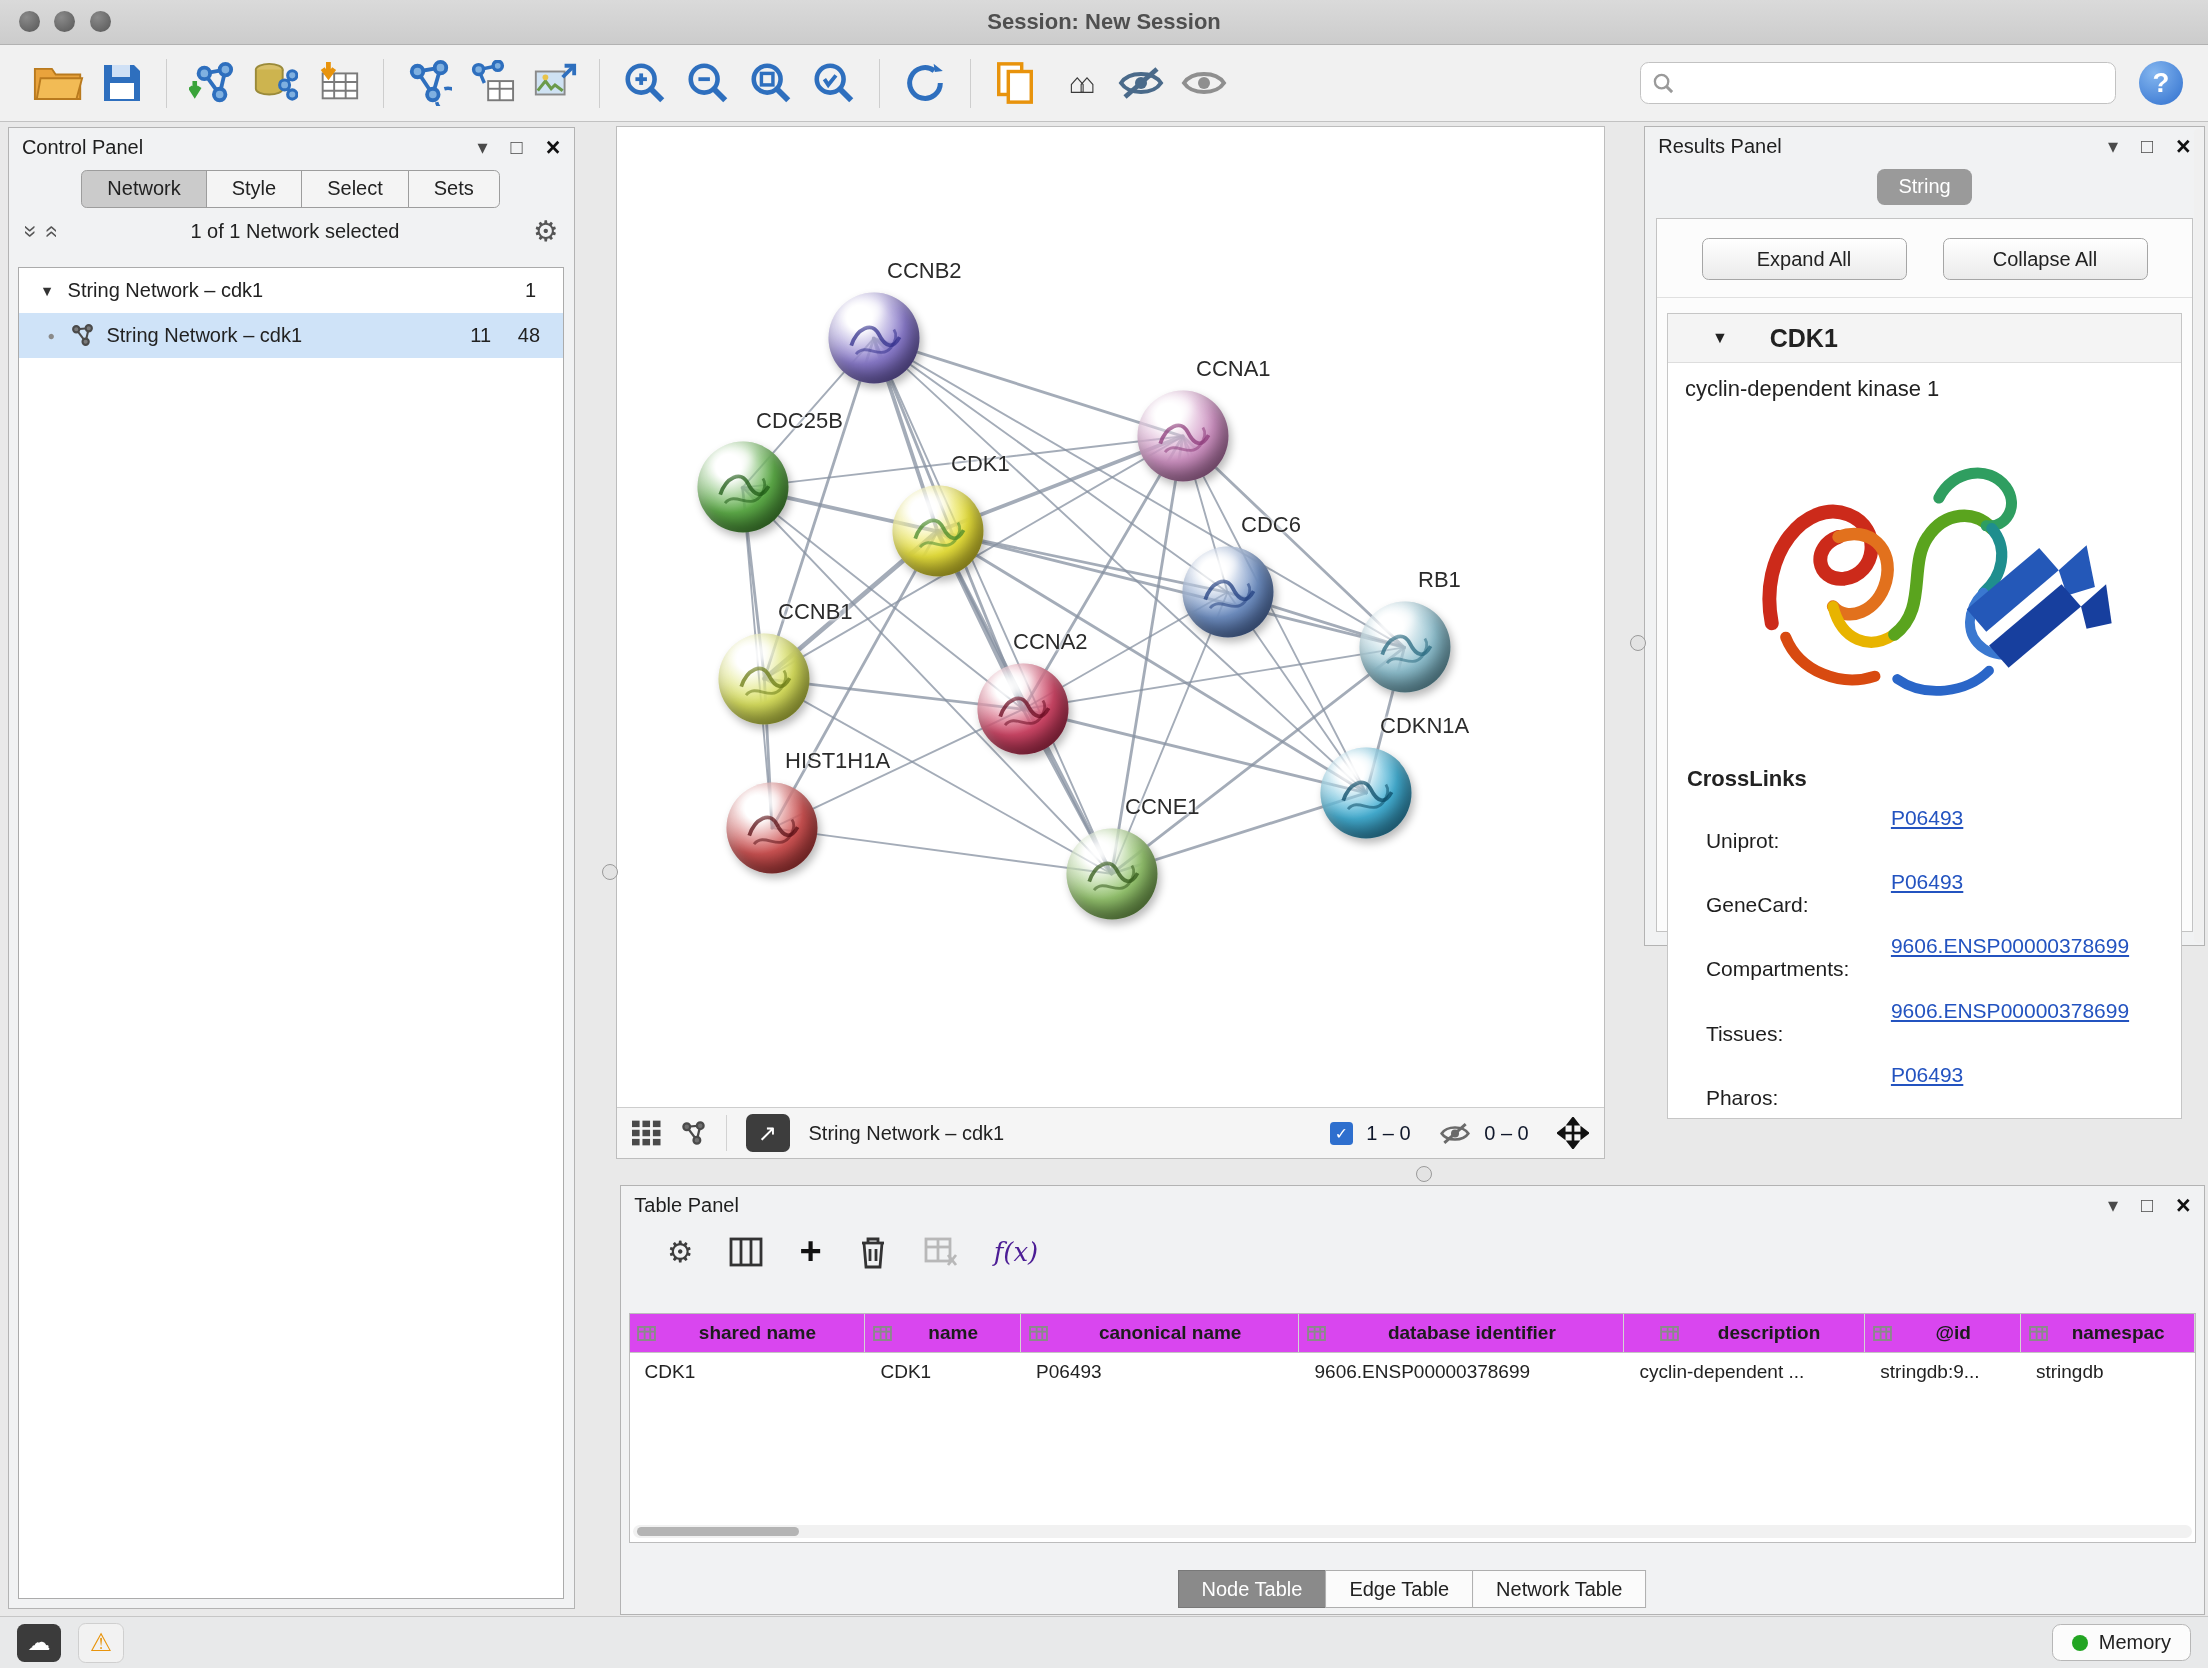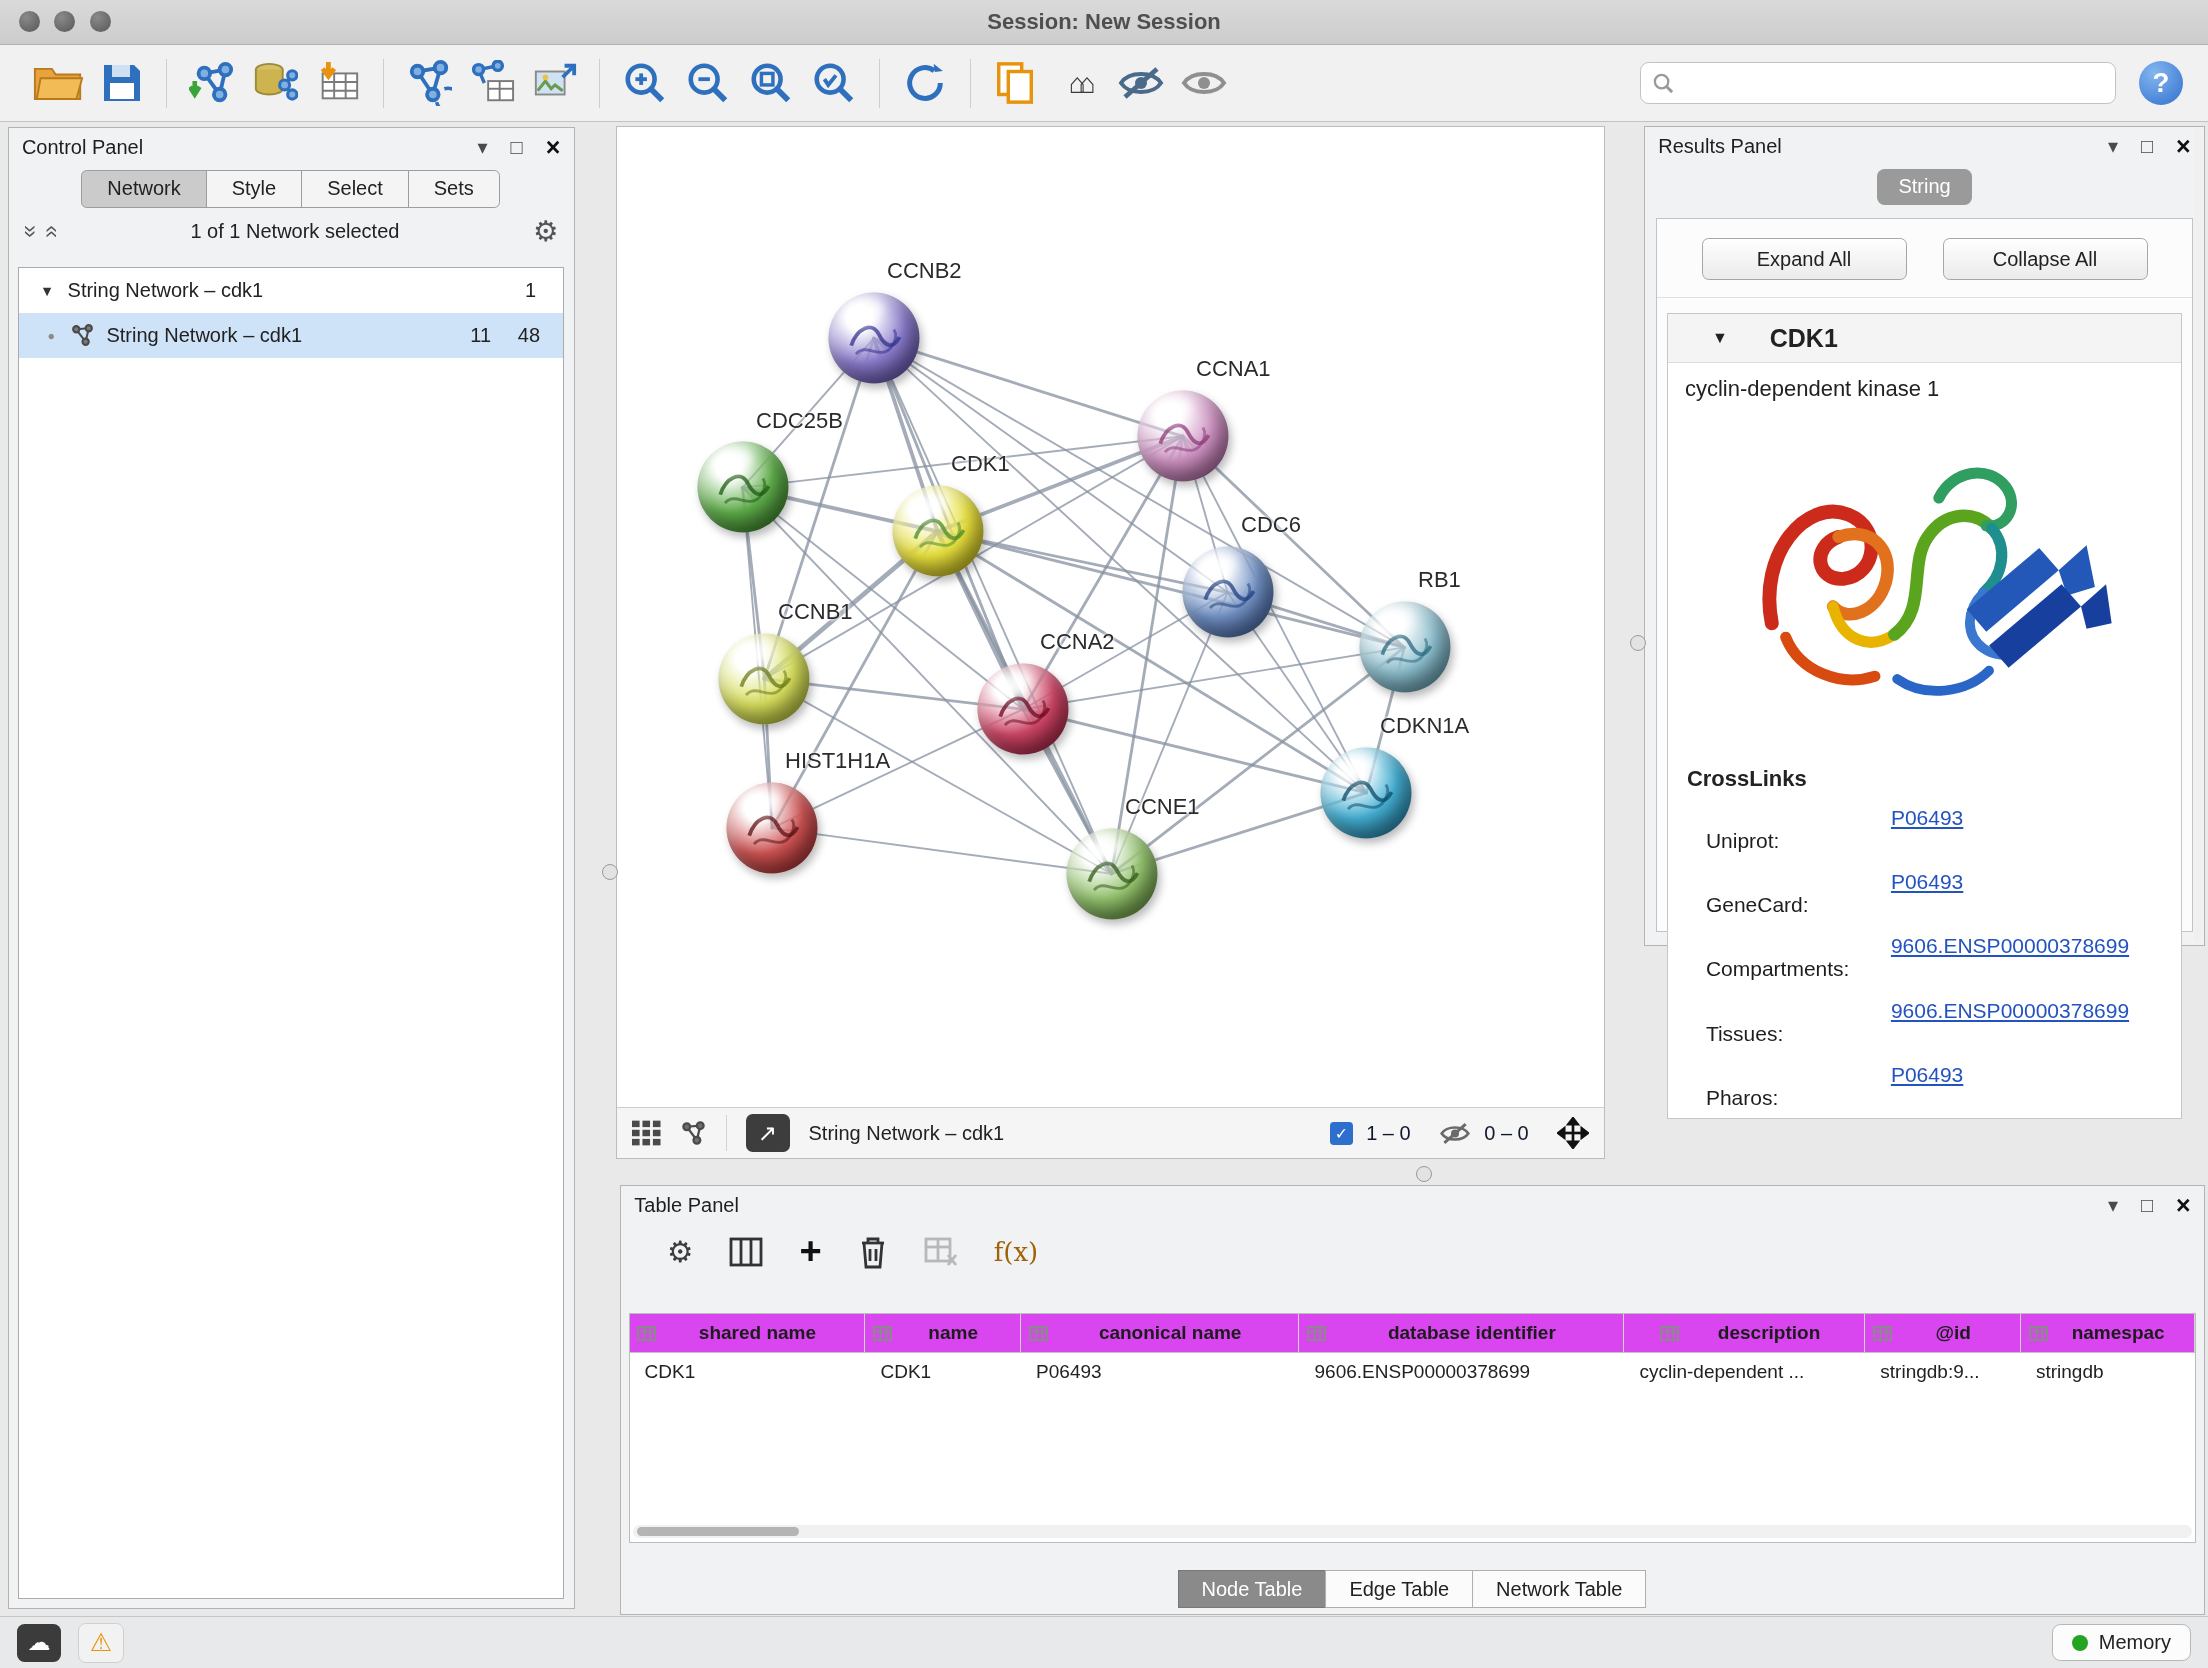--- a/index.html
+++ b/index.html
@@ -94,21 +94,21 @@
   .xl-row{display:flex;font-size:21px;padding:8.6px 0 8.6px 38px;}
   .xl-row .lbl{width:185px;color:#1e1e1e;margin-top:23px;}
   .xl-row a{color:#2353c0;text-decoration:underline;}
   .rp-vscroll{position:absolute;right:1px;top:1.9px;bottom:1.9px;width:9.5px;background:#f0f0f0;border-radius:4.8px;}
 
   
   .tp{left:620px;top:1185px;width:1585px;height:430px;}
   .tp-toolbar{display:flex;align-items:center;gap:36px;height:55px;padding-left:46px;}
   .tp-gear{font-size:29.5px;color:#3d3d3d;}
   .tp-plus{font-size:38px;font-weight:bold;color:#111;line-height:0.8;}
-  .fx{font-family:"DejaVu Serif",serif;font-size:26px;color:#a16207;}
+  .fx{font-family:"DejaVu Serif",serif;font-style:italic;font-size:26px;color:#4c1d95;}
   .tbl-wrap{position:absolute;left:7.6px;right:7.6px;top:127px;height:228px;background:#fff;border:1px solid #bcbcbc;overflow:hidden;}
   .tbl-head{display:flex;background:#d946ef;border-bottom:1px solid #c4c4c4;height:38px;}
   .th{display:flex;align-items:center;border-right:1px solid #d4d4d4;box-sizing:border-box;height:100%;padding-left:7.6px;}
   .th .lab{flex:1;text-align:center;font-size:19px;font-weight:bold;color:#1c1c1c;padding-right:5.7px;white-space:nowrap;overflow:hidden;}
   .tbl-row{display:flex;height:38px;align-items:center;}
   .td{font-size:19px;padding-left:15px;box-sizing:border-box;white-space:nowrap;overflow:hidden;}
   .hscroll{position:absolute;left:9.5px;right:9.5px;top:363px;height:13.3px;background:#f1f1f1;border-radius:6.7px;}
   .hthumb{position:absolute;left:3.8px;top:1.9px;width:162px;height:9.5px;border-radius:4.8px;background:#b4b4b4;}
   .tp-tabs{position:absolute;left:50%;transform:translateX(-50%);bottom:5.7px;display:flex;}
   .tp-tab{padding:6.7px 23px;font-size:20px;border:1px solid #aeaeae;margin-left:-1px;background:#fbfbfb;}
@@ -448,21 +448,21 @@
      <path d="M29,65 C40,52 54,72 66,58 C71,51 73,45 69,39" fill="none" stroke="#6a7a14" stroke-width="3" opacity=".55"></path>
             </svg>
           </div>
           <span class="node-label" style="left: 161px; top: 472px;">CCNB1</span>
           <div class="pnode" style="left: 406px; top: 582px; background: radial-gradient(circle at 34% 28%, rgba(255, 255, 255, 0.95) 0%, rgba(255, 255, 255, 0.35) 14%, rgb(208, 72, 104) 52%, rgb(140, 20, 50) 100%);">
             <svg viewBox="0 0 96 96">
      <path d="M24,56 C30,38 46,30 53,44 C60,58 68,60 75,47" fill="none" stroke="#6a0a20" stroke-width="4" opacity=".75"></path>
      <path d="M29,65 C40,52 54,72 66,58 C71,51 73,45 69,39" fill="none" stroke="#6a0a20" stroke-width="3" opacity=".55"></path>
             </svg>
           </div>
-          <span class="node-label" style="left: 423px; top: 502px;">CCNA2</span>
+          <span class="node-label" style="left: 396px; top: 502px;">CCNA2</span>
           <div class="pnode" style="left: 749px; top: 666px; background: radial-gradient(circle at 34% 28%, rgba(255, 255, 255, 0.95) 0%, rgba(255, 255, 255, 0.35) 14%, rgb(69, 176, 212) 52%, rgb(26, 106, 140) 100%);">
             <svg viewBox="0 0 96 96">
      <path d="M24,56 C30,38 46,30 53,44 C60,58 68,60 75,47" fill="none" stroke="#0a4a66" stroke-width="4" opacity=".75"></path>
      <path d="M29,65 C40,52 54,72 66,58 C71,51 73,45 69,39" fill="none" stroke="#0a4a66" stroke-width="3" opacity=".55"></path>
             </svg>
           </div>
           <span class="node-label" style="left: 763px; top: 586px;">CDKN1A</span>
           <div class="pnode" style="left: 155px; top: 701px; background: radial-gradient(circle at 34% 28%, rgba(255, 255, 255, 0.95) 0%, rgba(255, 255, 255, 0.35) 14%, rgb(207, 84, 84) 52%, rgb(140, 31, 31) 100%);">
             <svg viewBox="0 0 96 96">
      <path d="M24,56 C30,38 46,30 53,44 C60,58 68,60 75,47" fill="none" stroke="#5a0f14" stroke-width="4" opacity=".75"></path>

